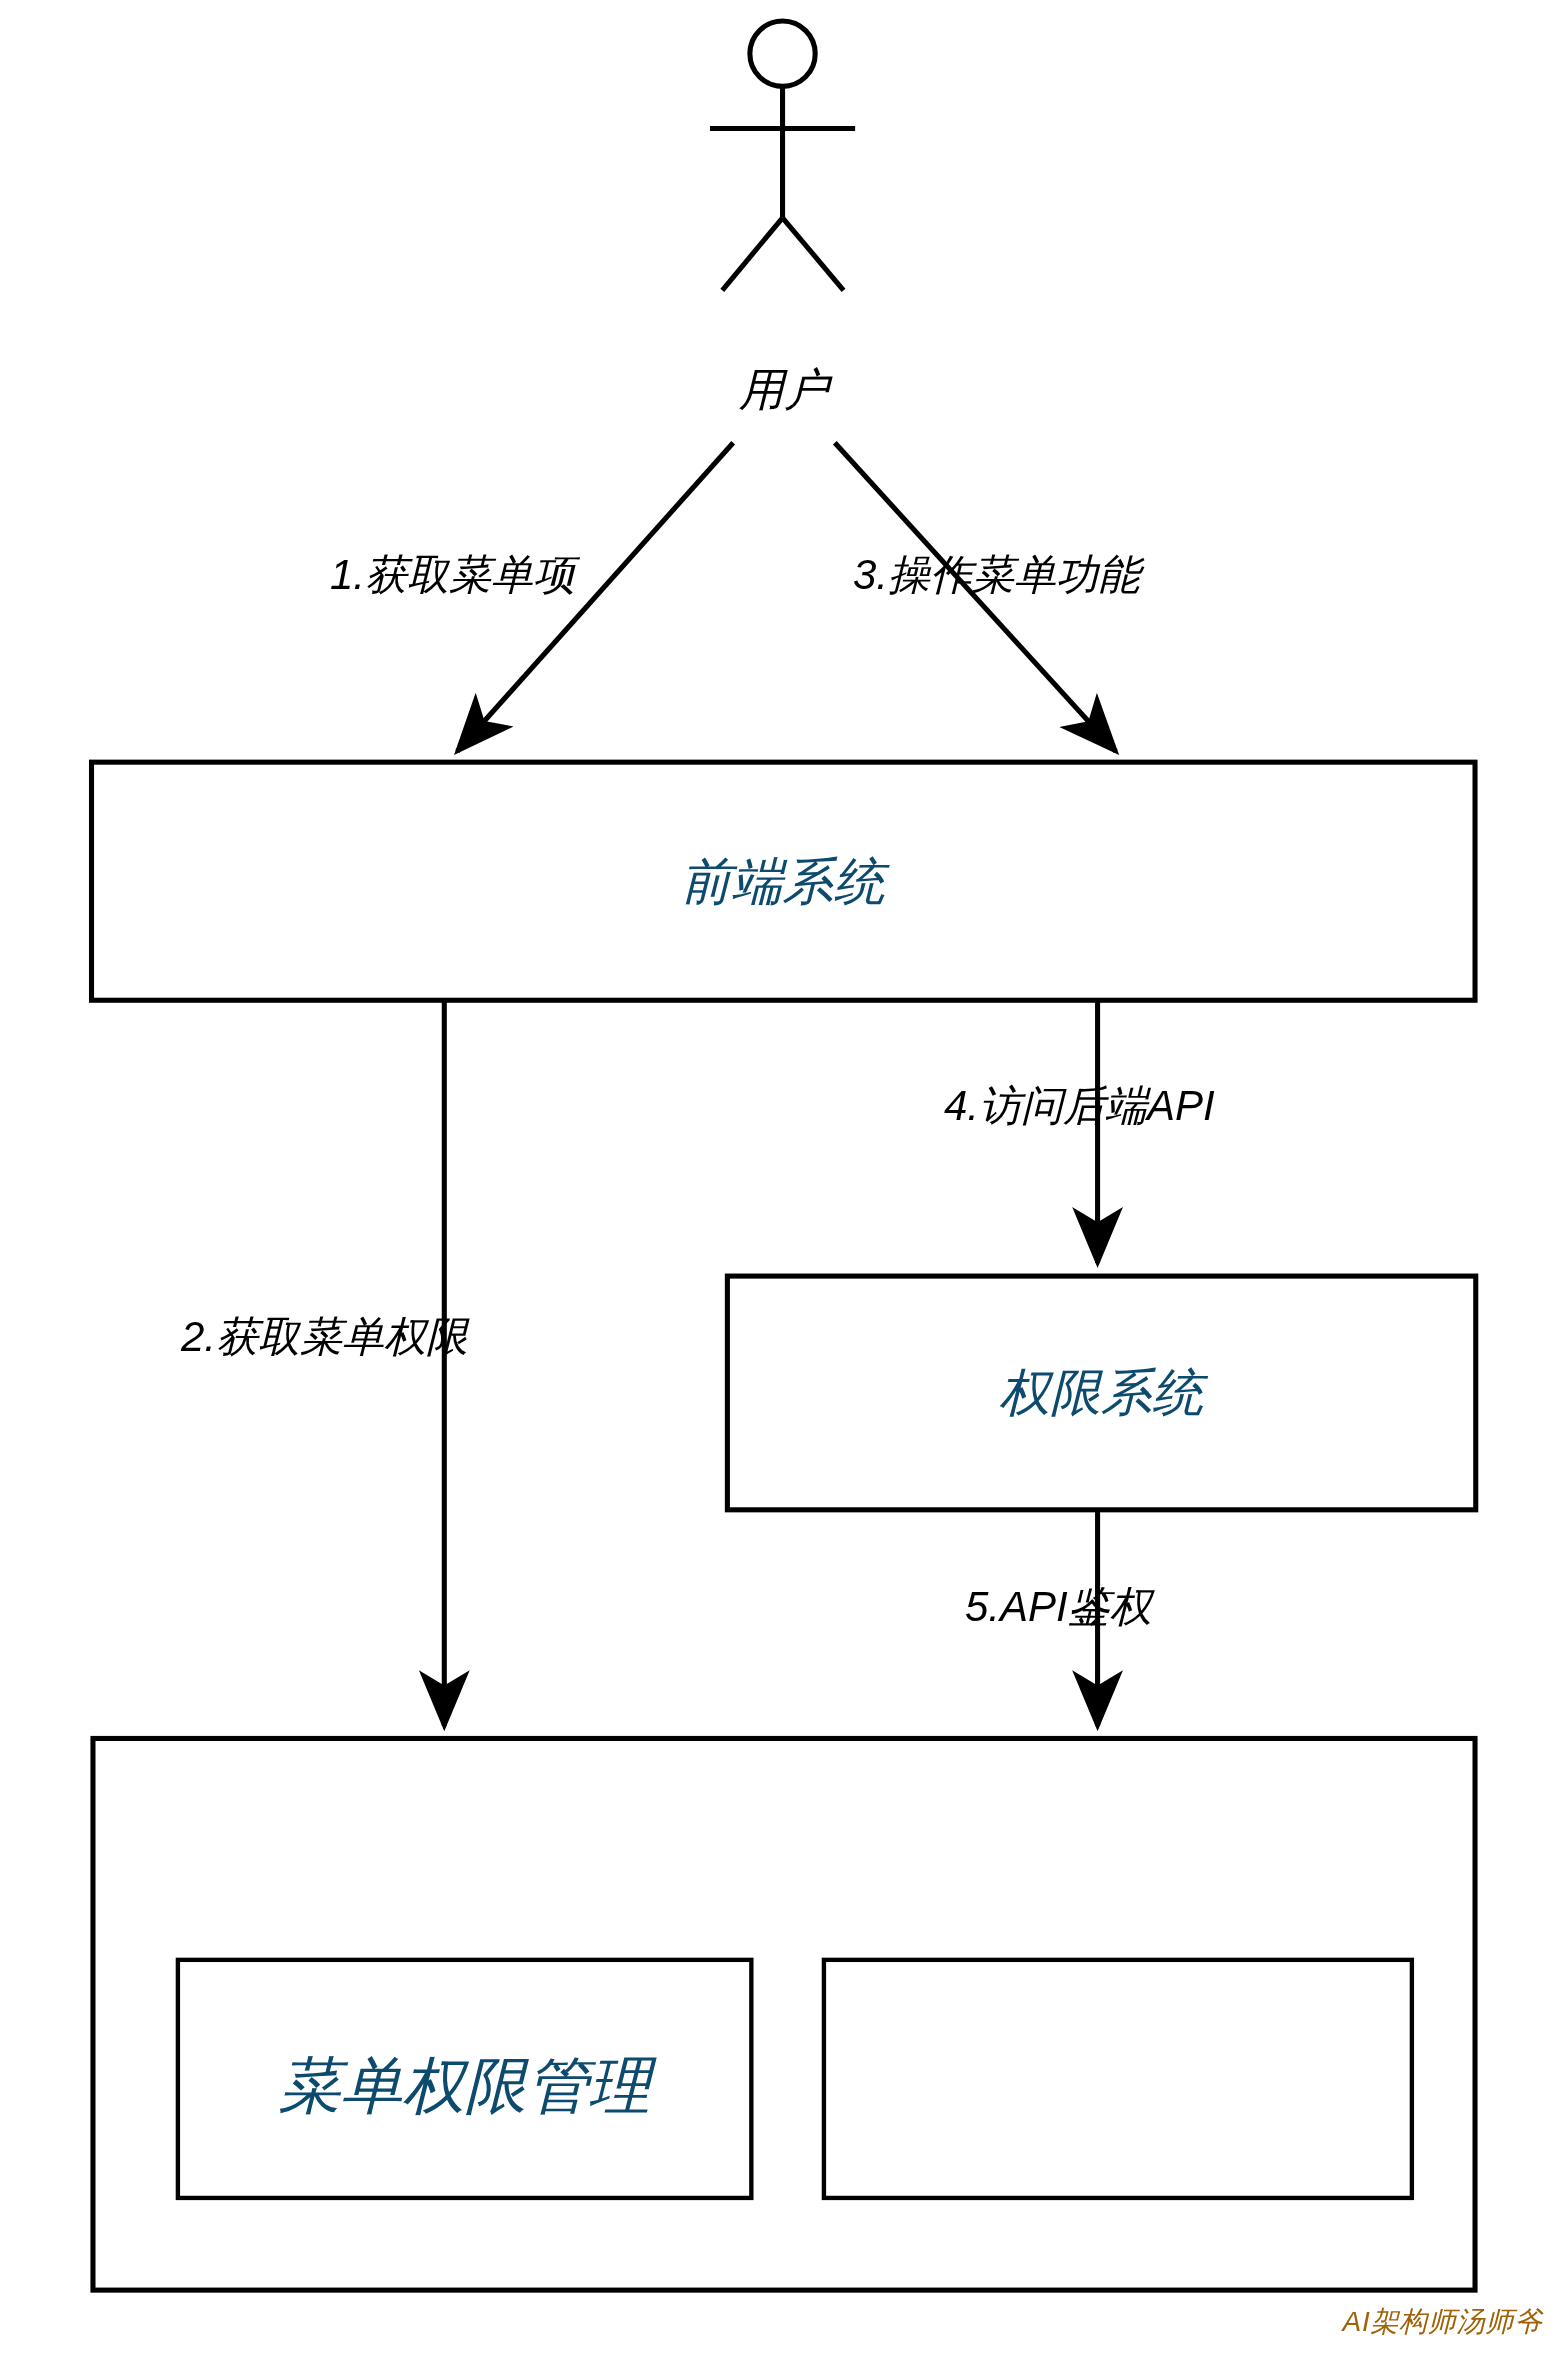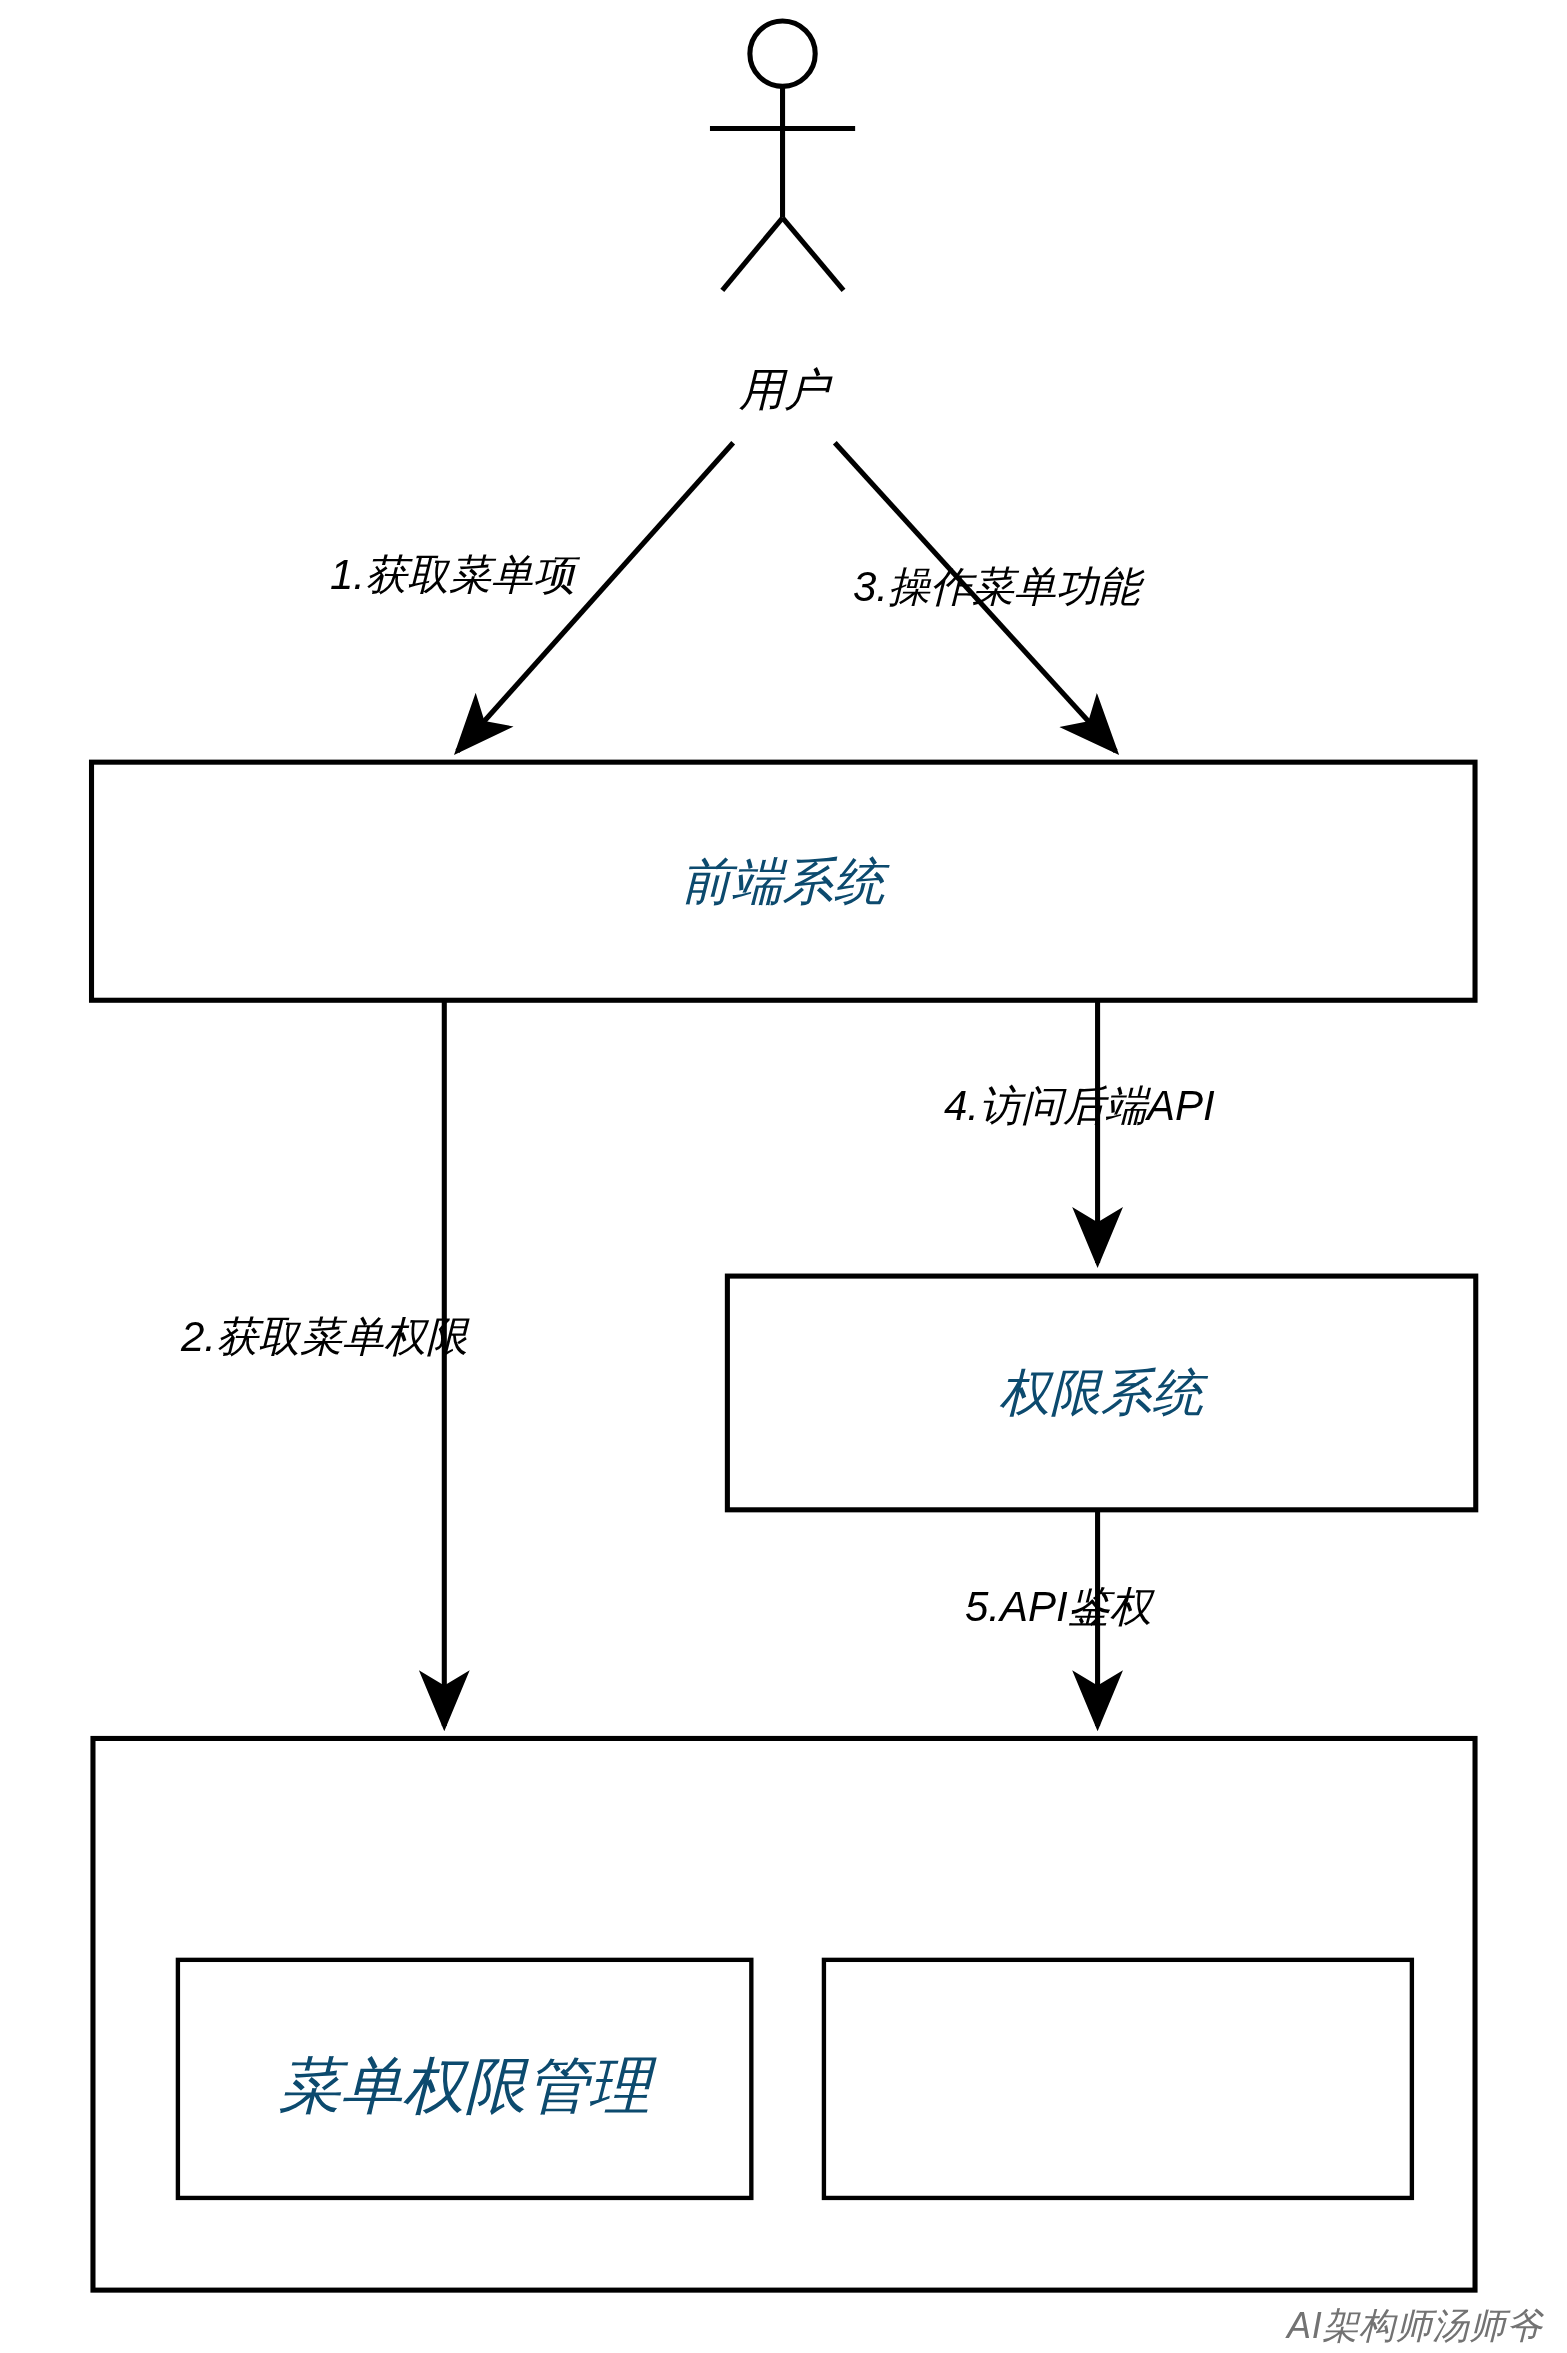--- a/index.html
+++ b/index.html
@@ -42,24 +42,24 @@
   .actor-label {
     position: absolute;
     color: #000000;
     font-family: "Liberation Sans", "DejaVu Sans", sans-serif;
     white-space: nowrap;
     font-size: 45px;
     line-height: 1;
   }
   .watermark {
     position: absolute;
-    color: #737373;
+    color: #a16207;
     font-family: "Liberation Sans", "DejaVu Sans", sans-serif;
     white-space: nowrap;
-    font-size: 36px;
+    font-size: 28px;
     line-height: 1;
     letter-spacing: 0.7px;
   }
   .t-system-main { font-size: 51px; }
   .t-system-sub  { font-size: 62px; }
 </style>
 </head>
 <body>
 
 <div id="canvas">
@@ -96,21 +96,21 @@
     <rect x="128" y="2395" width="1904" height="760" fill="#ffffff" stroke="#000000" stroke-width="7"></rect>
 
     <rect x="245" y="2700" width="790" height="328" fill="#ffffff" stroke="#000000" stroke-width="6"></rect>
     <rect x="1135" y="2700" width="810" height="328" fill="#ffffff" stroke="#000000" stroke-width="6"></rect>
   </svg>
 
   <div class="actor-label" style="left:0; top:367px; width:1568px; text-align:center;">用户</div>
 
   <div class="edge-label" style="left:330px; top:554px;">1.获取菜单项</div>
 
-  <div class="edge-label" style="left:853px; top:554px;margin-top:12px;">3.操作菜单功能</div>
+  <div class="edge-label" style="left:853px; top:554px;">3.操作菜单功能</div>
 
   <div class="box-label t-system-main" style="left:91px; top:856px; width:1383px;">前端系统</div>
 
   <div class="edge-label" style="left:944px; top:1085px;">4.访问后端API</div>
 
   <div class="edge-label" style="left:181px; top:1316px;">2.获取菜单权限</div>
 
   <div class="box-label t-system-main" style="left:727px; top:1367px; width:748px;">权限系统</div>
 
   <div class="edge-label" style="left:965px; top:1586px;">5.API鉴权</div>

